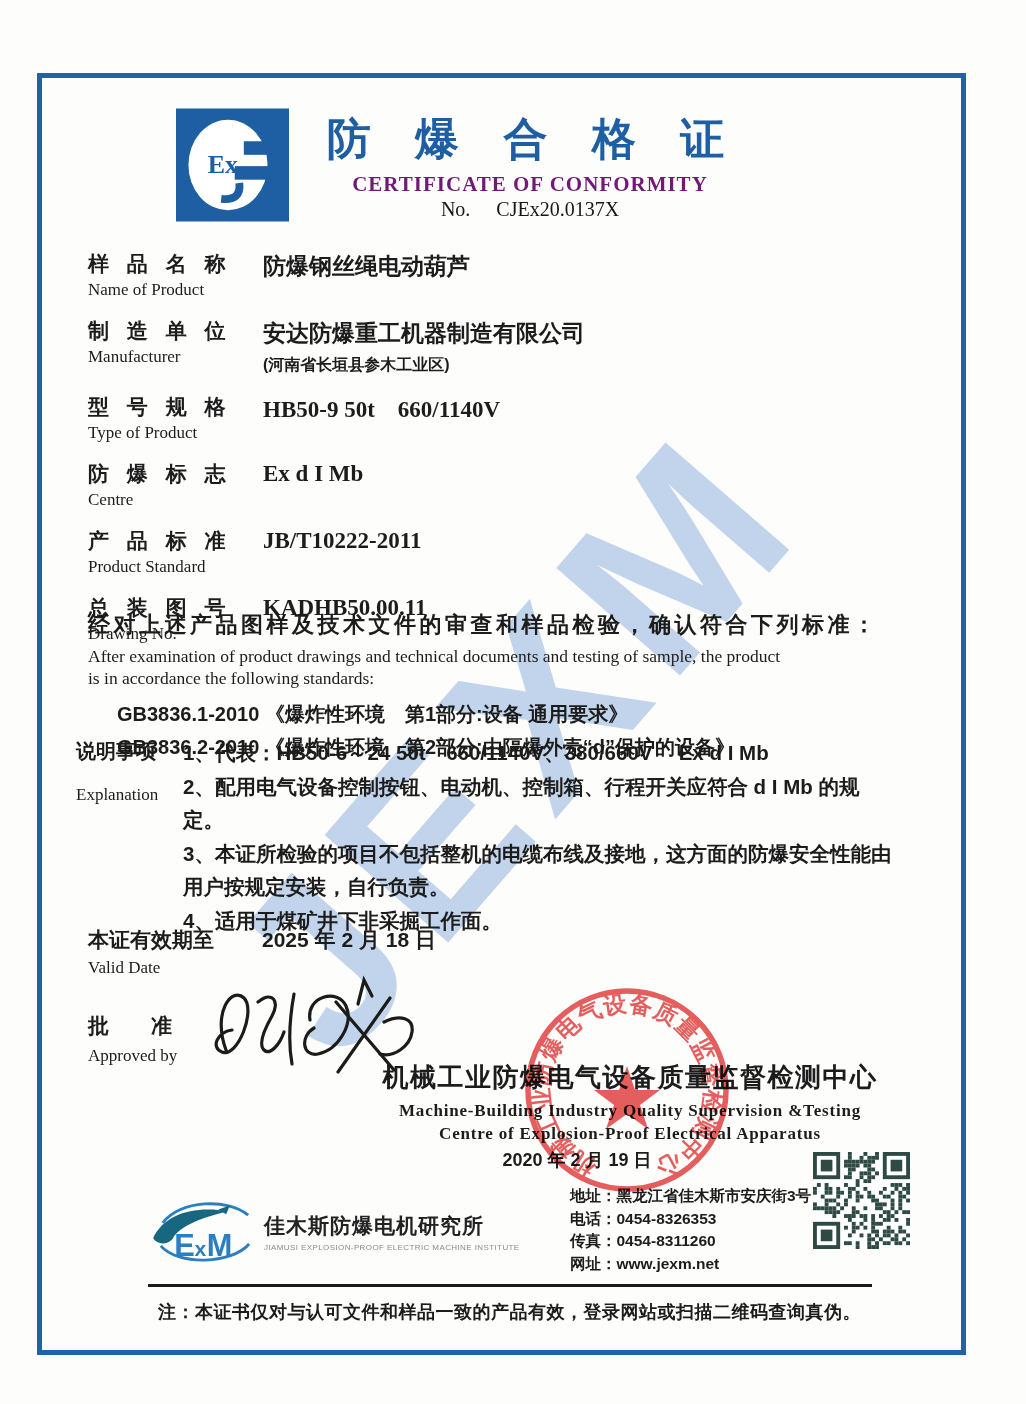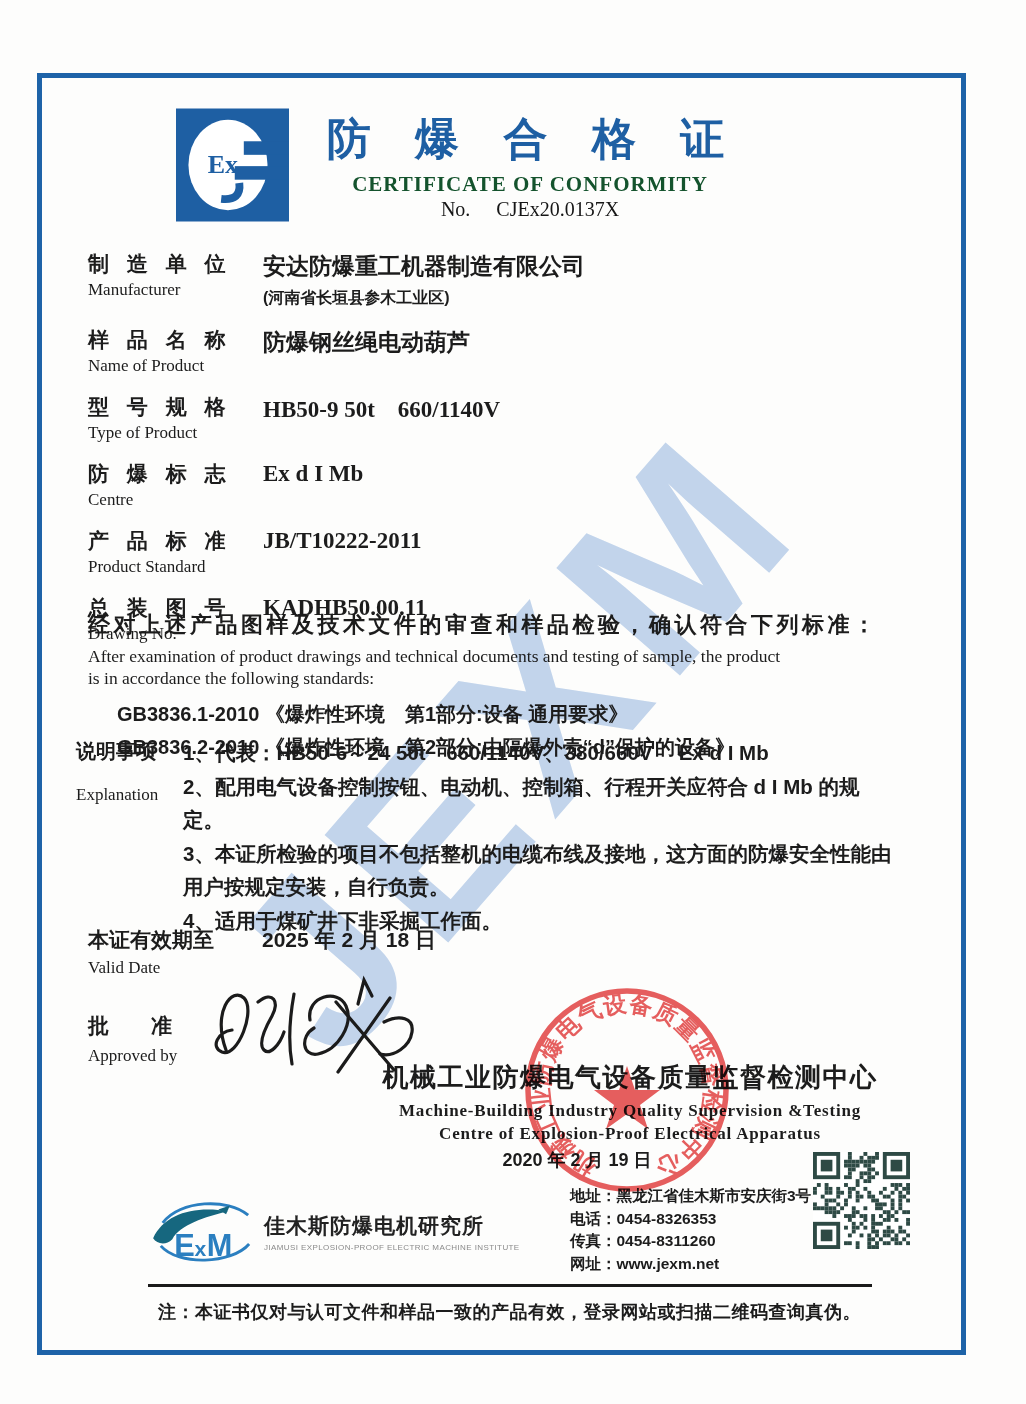--- a/index.html
+++ b/index.html
@@ -11,21 +11,21 @@
   .frame{left:37px;top:73px;width:919px;height:1272px;border:5px solid #1e63a8;z-index:1;}
 
   .watermark{left:50%;top:742px;transform:translate(-50%,-50%) rotate(-49deg);
              font-size:238px;font-weight:bold;letter-spacing:18px;color:#bdd1ea;
              opacity:.92;z-index:0;white-space:nowrap;}
 
   
   .logo{left:176px;top:107px;width:113px;height:116px;z-index:2;}
   .title-block{left:290px;top:110px;width:480px;text-align:center;z-index:2;}
   .title-cn{font-size:44px;font-weight:bold;color:#1e5fa3;letter-spacing:9px;white-space:nowrap;font-family:Liberation Mono, monospace;}
-  .title-en{font-size:21px;font-weight:bold;color:#14532d;letter-spacing:1px;margin-top:3px;}
+  .title-en{font-size:21px;font-weight:bold;color:#701a75;letter-spacing:1px;margin-top:3px;}
   .cert-no{font-size:20px;color:#161616;margin-top:1px;}
   .cert-no .num{margin-left:26px;}
 
   
   .fields{left:88px;top:250px;width:830px;z-index:2;}
   .frow{display:flex;margin-bottom:17px;}
   .fl{width:175px;flex:0 0 175px;}
   .fl .cn{font-size:21px;font-weight:bold;letter-spacing:6px;white-space:nowrap;}
   .fl .en{font-size:17px;margin-top:2px;}
   .fv{font-size:23px;font-weight:bold;padding-top:1px;}
@@ -97,34 +97,34 @@
     <div class="title-cn">防 爆 合 格 证</div>
     <div class="title-en serif">CERTIFICATE OF CONFORMITY</div>
     <div class="cert-no serif">
       <span>No.</span><span class="num">CJEx20.0137X</span>
     </div>
   </div>
 
   <div class="abs fields">
     <div class="frow">
       <div class="fl">
+          <div class="cn">样 品 名 称</div>
+        <div class="en serif">Name of Product</div>
+        </div>
+      <div class="fv">防爆钢丝绳电动葫芦</div>
+    </div>
+    <div class="frow">
+      <div class="fl">
           <div class="cn">制 造 单 位</div>
         <div class="en serif">Manufacturer</div>
         </div>
       <div class="fv">
           <div>安达防爆重工机器制造有限公司</div>
         <div class="sub">(河南省长垣县参木工业区)</div>
         </div>
-    </div>
-    <div class="frow">
-      <div class="fl">
-          <div class="cn">样 品 名 称</div>
-        <div class="en serif">Name of Product</div>
-        </div>
-      <div class="fv">防爆钢丝绳电动葫芦</div>
     </div>
     <div class="frow">
       <div class="fl">
           <div class="cn">型 号 规 格</div>
         <div class="en serif">Type of Product</div>
         </div>
       <div class="fv serif">HB50-9 50t　660/1140V</div>
     </div>
     <div class="frow">
       <div class="fl">

